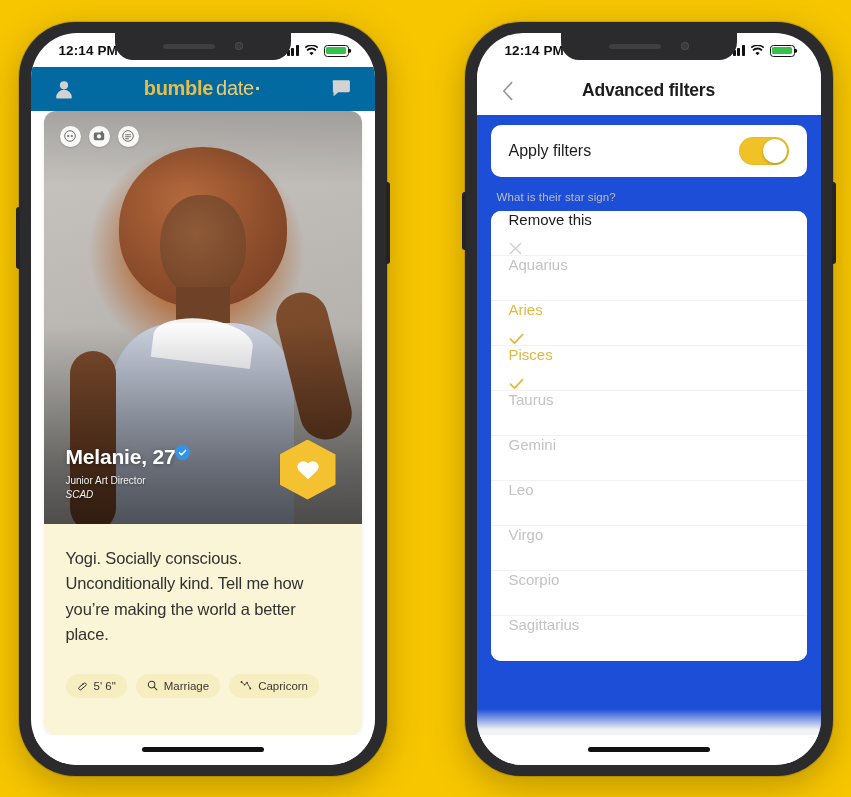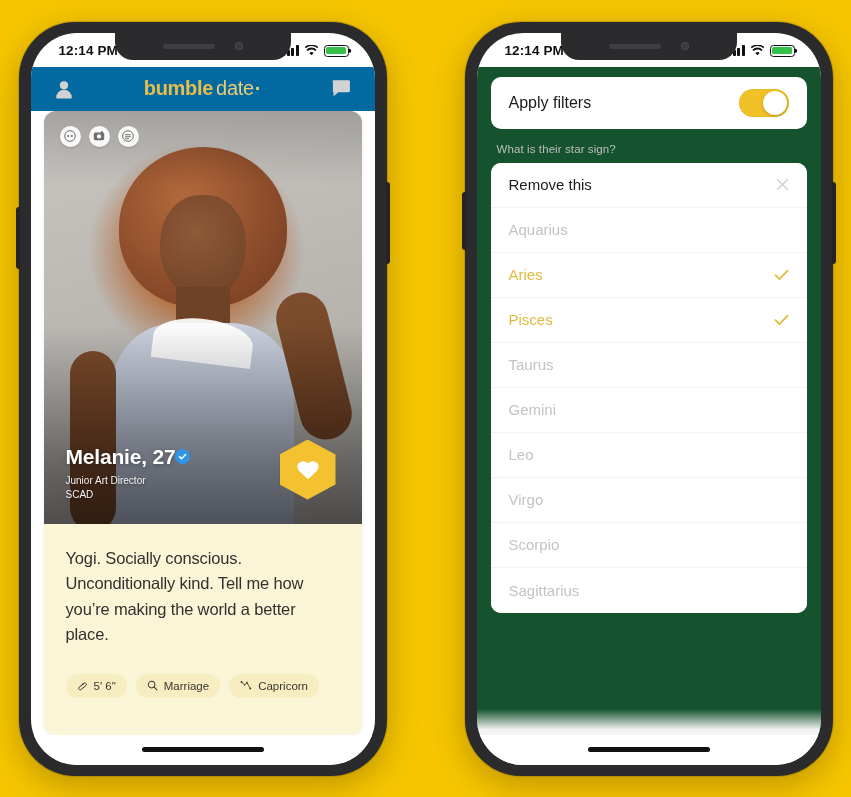--- a/index.html
+++ b/index.html
@@ -254,37 +254,37 @@
     box-shadow: 0 1px 2px rgba(0,0,0,.18);
   }
   .chip-ic svg { display:block; }
 
   .profile-info {
     position: absolute;
     left: 22px; bottom: 24px;
     z-index: 6;
   }
   .pi-nameline {
-    display:flex; align-items:center; 
+    display:flex; 
   }
   .pi-name {
     color:#fff; font-size: 21px; font-weight: 700; letter-spacing:-.2px;
     text-shadow: 0 1px 4px rgba(0,0,0,.35);
   }
   .verified {
     width: 15px; height: 15px; border-radius: 50%;
     background: #2F95E8;
     display:flex; align-items:center; justify-content:center;
   }
   .pi-role, .pi-school {
     color:#F2F2F2; font-size: 10px; font-weight: 500;
     margin-top: 6px;
     text-shadow: 0 1px 3px rgba(0,0,0,.4);
   }
-  .pi-school { margin-top: 3px; }
+  .pi-school { margin-top: 3px; font-style: italic; }
 
   .hexbtn {
     position:absolute; right: 26px; bottom: 24px; z-index: 7;
     width: 56px; height: 60px;
     background: #F4C130;
     clip-path: polygon(50% 0%, 100% 25%, 100% 75%, 50% 100%, 0% 75%, 0% 25%);
     display:flex; align-items:center; justify-content:center;
     filter: drop-shadow(0 3px 6px rgba(0,0,0,.28));
   }
   .hexbtn svg { display:block; }
@@ -350,21 +350,21 @@
     text-align:center;
     font-size: 17.5px;
     font-weight: 600;
     color: #1c1c1e;
     letter-spacing: -.2px;
     pointer-events:none;
   }
 
   .filters-body {
     flex: 1 1 auto;
-    background: #14532d;
+    background: #1d4ed8;
     padding: 10px 14px 0 14px;
     overflow: hidden;
     position: relative;
   }
 
   .apply-row {
     background:#fff;
     border-radius: 10px;
     height: 52px;
     display:flex; align-items:center; justify-content:space-between;
@@ -396,24 +396,25 @@
   }
 
   .list {
     background: #fff;
     border-radius: 10px;
     overflow: hidden;
     box-shadow: 0 1px 2px rgba(0,0,0,.045);
   }
   .list-row {
     height: 45px;
-    display:flex; align-items:center; justify-content:space-between;
+    display:flex; justify-content:space-between;
     padding: 0 18px;
     border-bottom: 1px solid #F2F2F2;
     background:#fff;
+    flex-direction:column;
   }
   .list-row:last-child { border-bottom: none; }
   .row-label {
     font-size: 15px;
     color: #C3C3C3;
     font-weight: 400;
   }
   .list-row.is-action .row-label { color:#1c1c1e; font-weight: 500; }
   .list-row.is-selected .row-label { color: #E3B93C; font-weight: 500; }
   .row-check svg, .row-x svg { display:block; }
@@ -608,20 +609,28 @@
               <path d="M7.5 4.4c1.5 0 2.9.6 3.9 1.6l1.2-1.3A7.3 7.3 0 0 0 7.5 2.6 7.3 7.3 0 0 0 2.4 4.7l1.2 1.3a5.5 5.5 0 0 1 3.9-1.6z" fill="#111"></path>
               <path d="M7.5 1.1c2.2 0 4.2.8 5.7 2.2l1.1-1.2A10 10 0 0 0 7.5-.5 10 10 0 0 0 .7 2.1l1.1 1.2A8.3 8.3 0 0 1 7.5 1.1z" fill="#111"></path>
             </svg>
           </span>
           <span class="battery">
               <span></span>
             </span>
         </div>
       </div>
 
+      <div class="nav-header">
+        <span class="back-btn">
+          <svg width="12" height="20" viewBox="0 0 12 20">
+            <path d="M9.6 1.6 1.8 10l7.8 8.4" fill="none" stroke="#9a9a9a" stroke-width="1.7" stroke-linecap="round" stroke-linejoin="round"></path>
+          </svg>
+        </span>
+        <div class="nav-title">Advanced filters</div>
+      </div>
 
       <div class="filters-body">
 
         <div class="apply-row">
           <span class="apply-label">Apply filters</span>
           <span class="toggle">
               <i></i>
             </span>
         </div>
 

